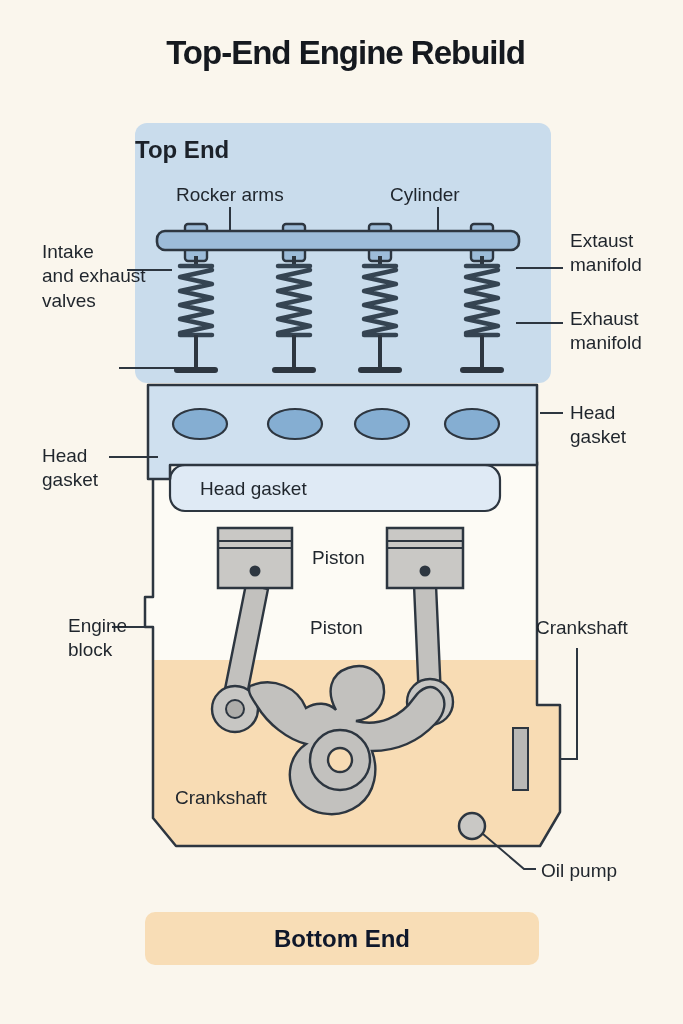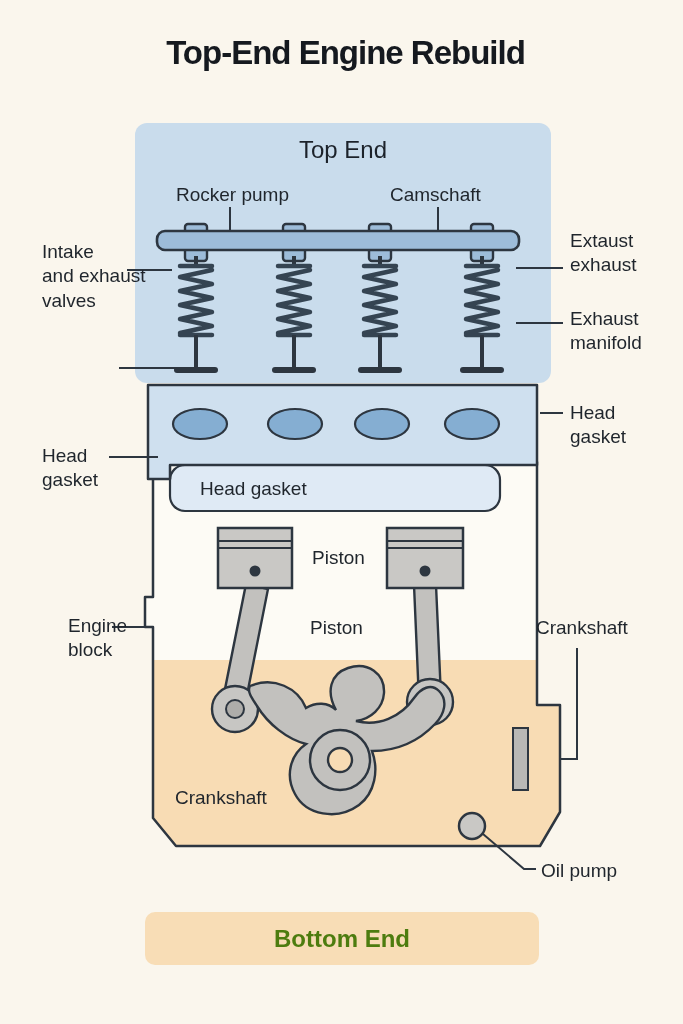--- a/index.html
+++ b/index.html
@@ -1,24 +1,24 @@
 <!DOCTYPE html>
 <html><head>
 <meta charset="utf-8">
 <style>
   html,body{margin:0;padding:0;}
   body{background:#faf6ed;font-family:"Liberation Sans",sans-serif;}
   .canvas{position:relative;width:683px;height:1024px;background:#faf6ed;overflow:hidden;}
   .page-title{position:absolute;top:30px;left:0;width:683px;text-align:center;
     font-size:33px;font-weight:bold;letter-spacing:-1px;color:#15191f;margin:4px;}
-  .section-heading{position:absolute;font-size:24px;font-weight:normal;color:#1c222a;text-align:center;}
+  .section-heading{position:absolute;font-size:24px;font-weight:bold;color:#1c222a;}
   .heading-top{left:135px;top:136px;width:416px;}
   .banner{position:absolute;left:145px;top:912px;width:394px;height:53px;background:#f8ddb6;
     border-radius:10px;display:flex;align-items:center;justify-content:center;
-    font-size:24px;font-weight:bold;color:#4d7c0f;}
+    font-size:24px;font-weight:bold;color:#0f172a;}
   .lbl{position:absolute;font-size:19px;line-height:1.28;color:#1f252c;white-space:pre-line;}
   .diagram-svg{position:absolute;left:0;top:0;}
 </style>
 </head>
 <body>
 
 <div class="canvas">
 
   <h1 class="page-title">Top-End Engine Rebuild</h1>
 
@@ -123,27 +123,27 @@
       <path d="M577 648 V759 H561"></path>
       <path d="M483 834 L524 869 H536"></path>
     </g>
   </svg>
 
   <div class="section-heading heading-top">Top End</div>
   <div class="banner">
     <span>Bottom End</span>
   </div>
 
-  <div class="lbl" style="left:176px;top:183px;">Rocker pump</div>
-  <div class="lbl" style="left:390px;top:183px;">Camschaft</div>
+  <div class="lbl" style="left:176px;top:183px;">Rocker arms</div>
+  <div class="lbl" style="left:390px;top:183px;">Cylinder</div>
   <div class="lbl" style="left:42px;top:240px;">Intake
 and exhaust
 valves</div>
   <div class="lbl" style="left:570px;top:229px;">Extaust
-exhaust</div>
+manifold</div>
   <div class="lbl" style="left:570px;top:307px;">Exhaust
 manifold</div>
   <div class="lbl" style="left:570px;top:401px;">Head
 gasket</div>
   <div class="lbl" style="left:42px;top:444px;">Head
 gasket</div>
   <div class="lbl" style="left:200px;top:477px;">Head gasket</div>
   <div class="lbl" style="left:312px;top:546px;">Piston</div>
   <div class="lbl" style="left:310px;top:616px;">Piston</div>
   <div class="lbl" style="left:42px;top:614px;margin-left:26px;">Engine

